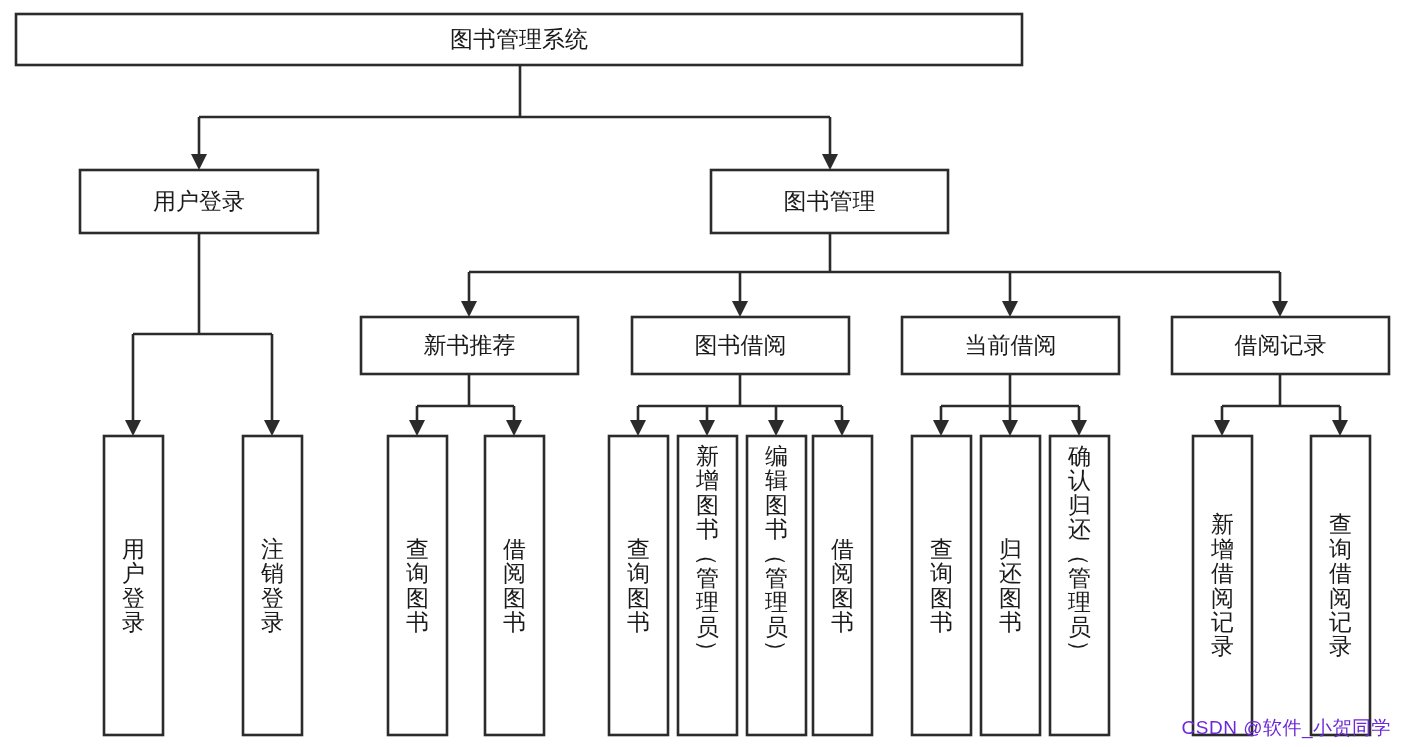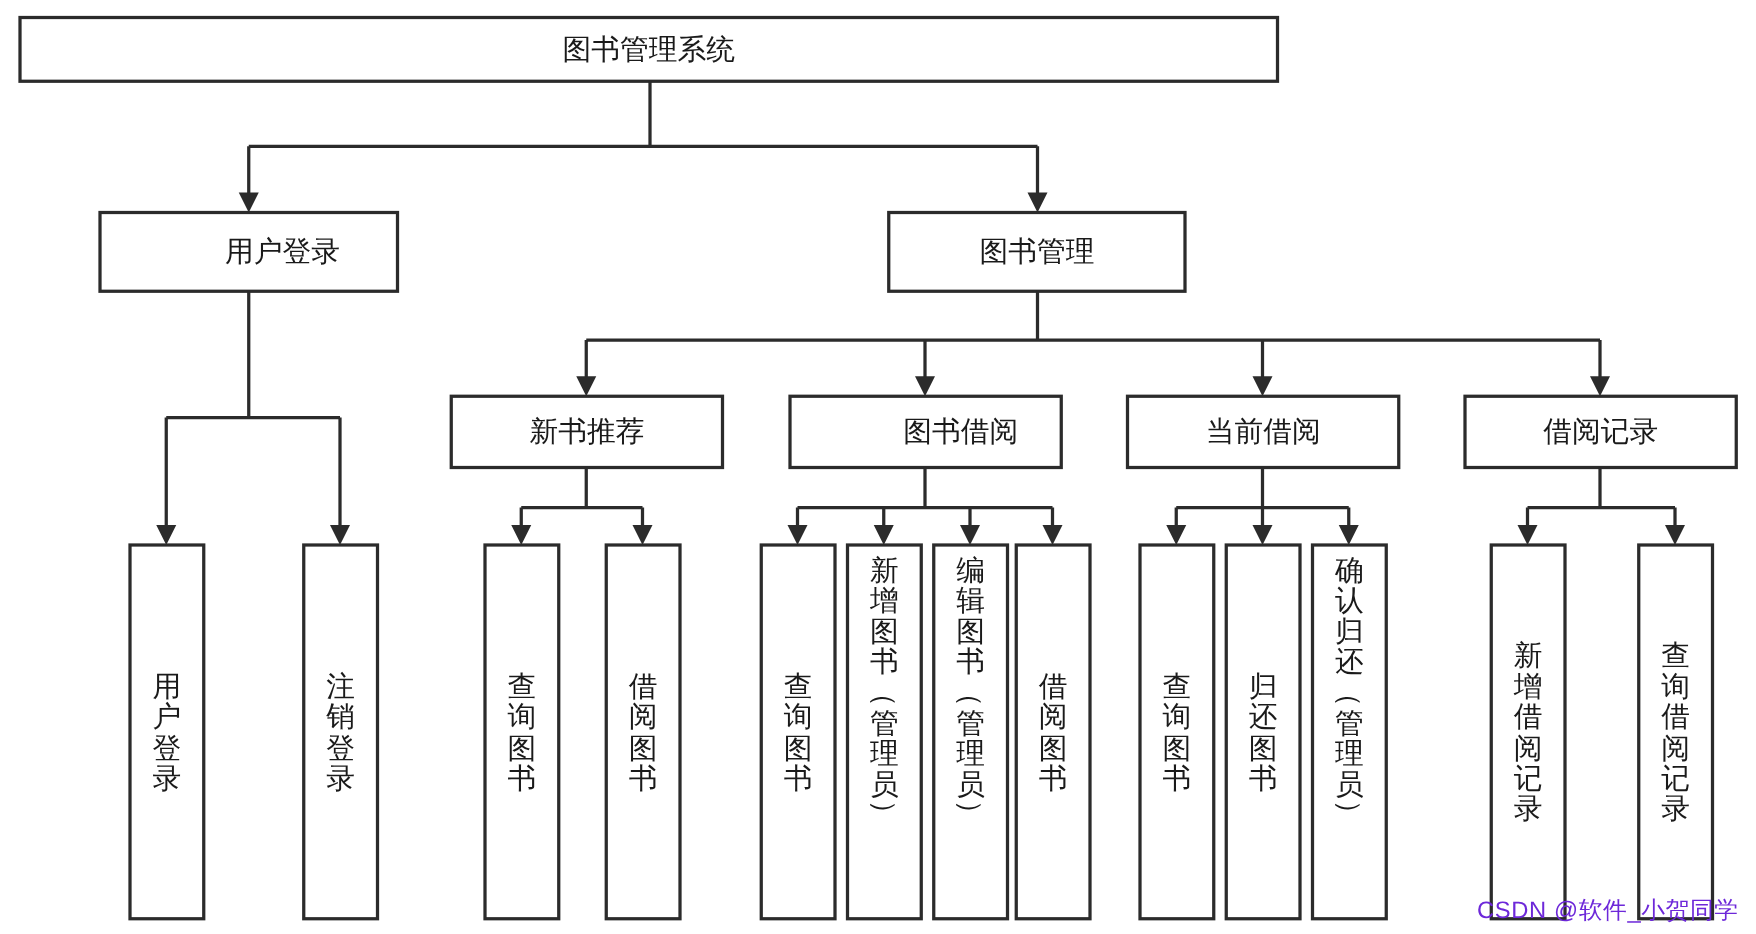--- a/index.html
+++ b/index.html
@@ -159,25 +159,25 @@
     <rect class="node-box" x="912" y="436" width="59" height="299"></rect>
     <rect class="node-box" x="981" y="436" width="59" height="299"></rect>
     <rect class="node-box" x="1050" y="436" width="59" height="299"></rect>
 
     <rect class="node-box" x="1193" y="436" width="59" height="299"></rect>
     <rect class="node-box" x="1311" y="436" width="59" height="299"></rect>
   </svg>
 
   <div class="hlabel" style="left:16px; top:14px; width:1006px; height:51px;">图书管理系统</div>
 
-  <div class="hlabel" style="left:80px; top:170px; width:238px; height:63px;padding-left:27px;">用户登录</div>
+  <div class="hlabel" style="left:80px; top:170px; width:238px; height:63px;">用户登录</div>
   <div class="hlabel" style="left:361px; top:317px; width:217px; height:57px;">新书推荐</div>
 
   <div class="hlabel" style="left:711px; top:170px; width:237px; height:63px;">图书管理</div>
-  <div class="hlabel" style="left:632px; top:317px; width:217px; height:57px;margin-left:28px;">图书借阅</div>
+  <div class="hlabel" style="left:632px; top:317px; width:217px; height:57px;">图书借阅</div>
   <div class="hlabel" style="left:1172px; top:317px; width:217px; height:57px;">借阅记录</div>
   <div class="hlabel" style="left:902px; top:317px; width:217px; height:57px;">当前借阅</div>
 
   <div class="vlabel" style="left:104px; top:436px; width:59px; height:299px;">
       <span>用</span>
       <span>户</span>
       <span>登</span>
       <span>录</span>
     </div>
   <div class="vlabel" style="left:243px; top:436px; width:59px; height:299px;">

